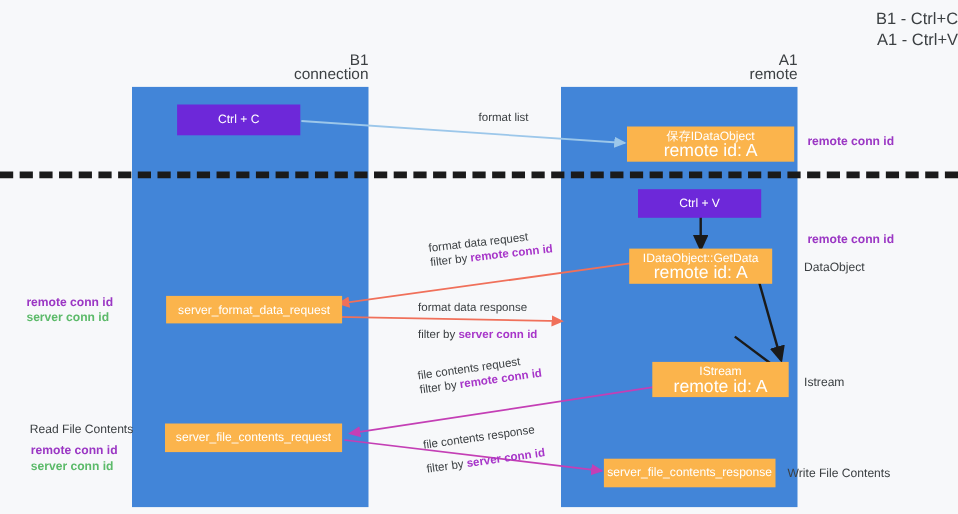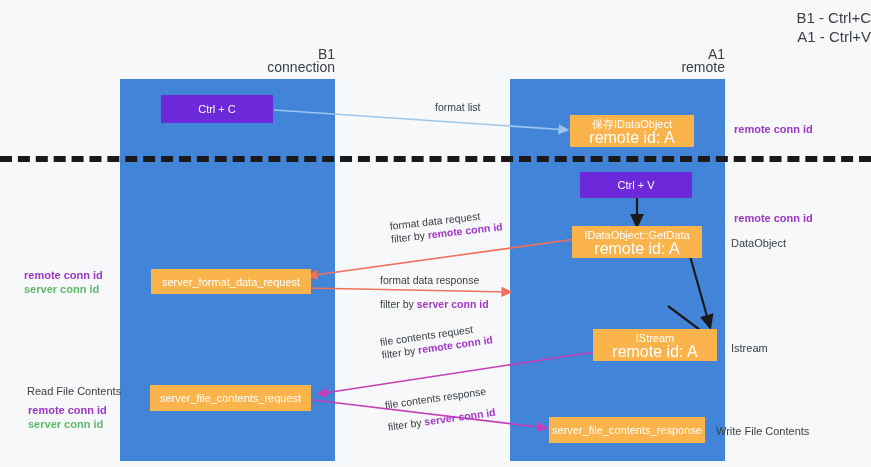--- a/index.html
+++ b/index.html
@@ -97,21 +97,21 @@
 
     <line x1="313" y1="400" x2="547" y2="428" stroke="#c43fb5" stroke-width="1.6" marker-end="url(#ah-mag)"></line>
   </svg>
 
   <div class="dashline"></div>
 
   <div class="box green" style="left:161px;top:95px;width:112px;height:28px;">
     <div>Ctrl + C</div>
   </div>
 
-  <div class="box orange" style="left:570px;top:115px;width:124px;height:32px;">
+  <div class="box orange" style="left:570px;top:115px;width:152px;height:32px;">
     <div>保存IDataObject</div>
     <div class="l2">remote id: A</div>
   </div>
 
   <div class="box green" style="left:580px;top:172px;width:112px;height:26px;">
     <div>Ctrl + V</div>
   </div>
 
   <div class="box orange" style="left:572px;top:226px;width:130px;height:32px;">
     <div>IDataObject::GetData</div>

